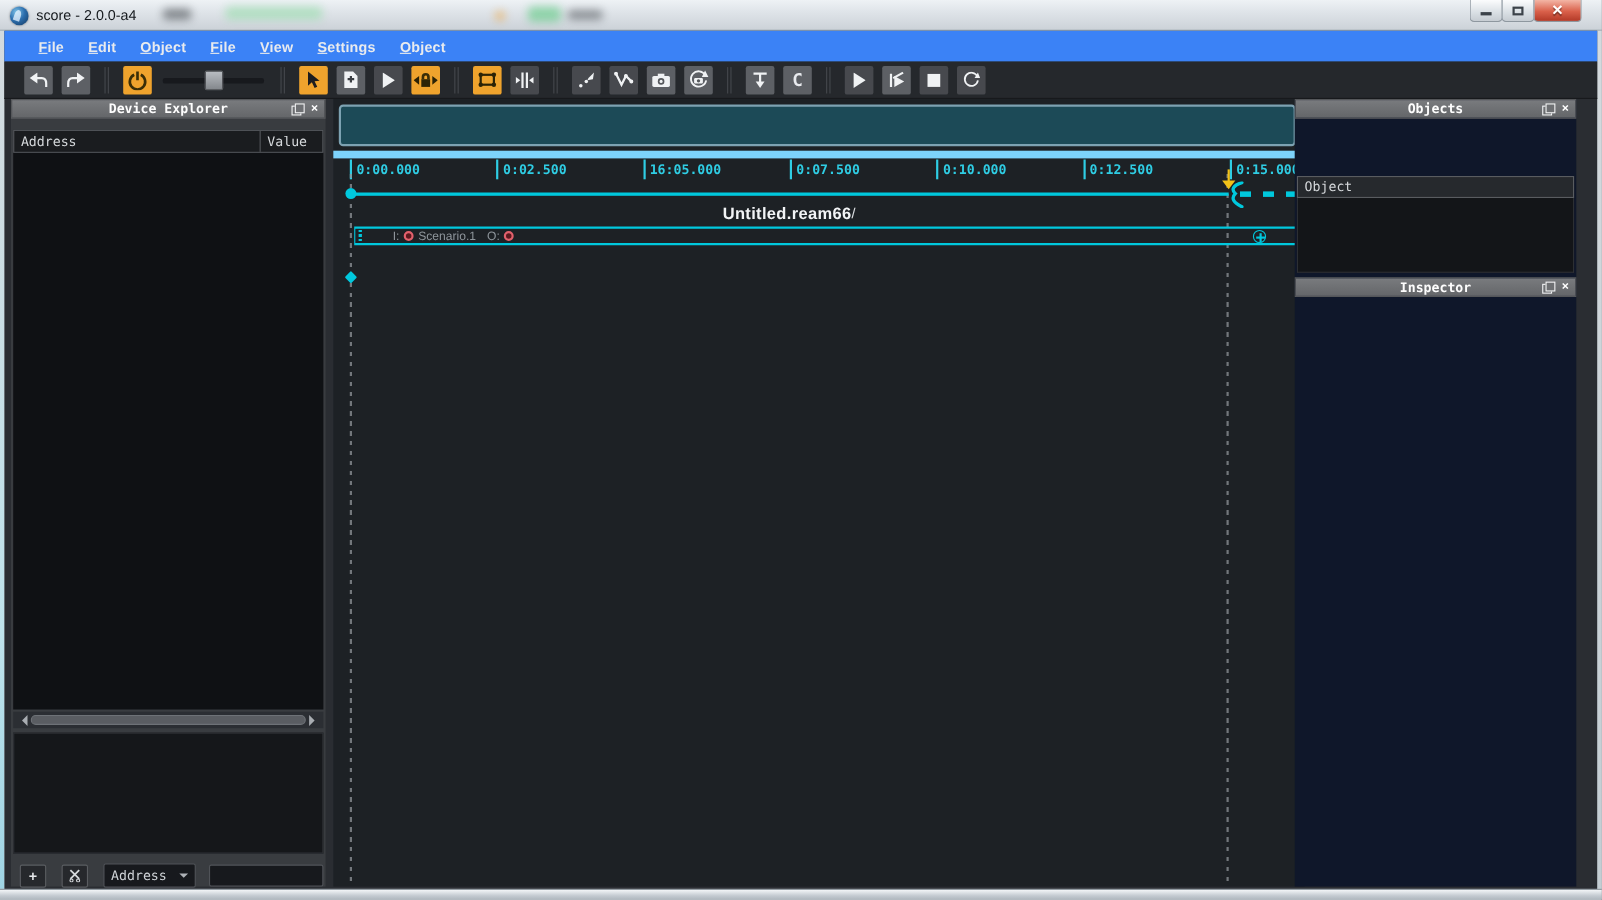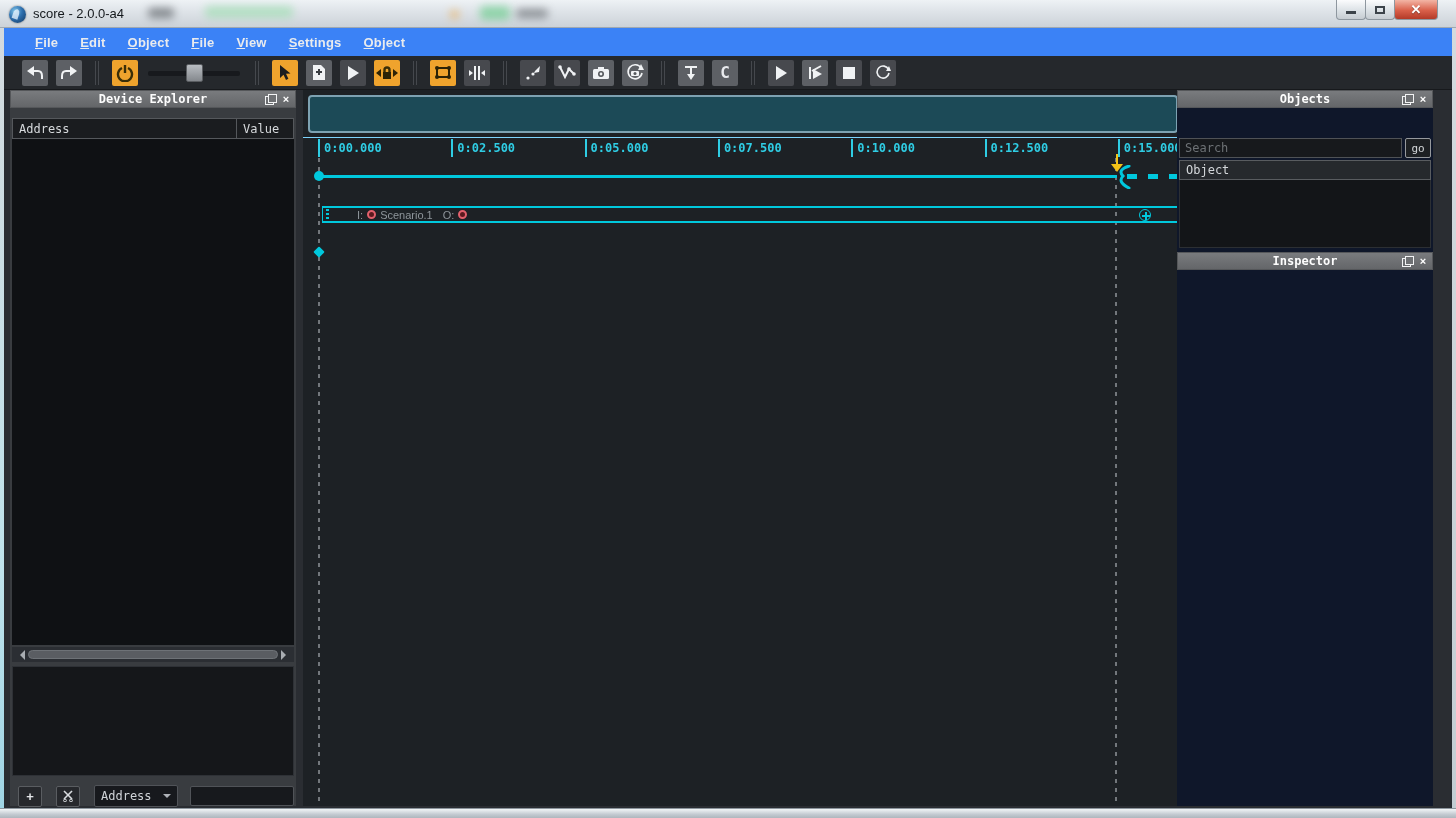--- a/index.html
+++ b/index.html
@@ -95,21 +95,21 @@
     border-radius:2px; display:flex; align-items:center; padding:0 6px;
     font-family:"DejaVu Sans Mono",monospace; font-size:12px; color:#cfd3d7; }
   .de-drop .caret { margin-left:auto; width:0; height:0; border:4px solid transparent; border-top-color:#aeb2b7; margin-top:4px; }
   .de-input { margin-left:12px; width:104px; height:20px; background:#17191d; border:1px solid #505358;
     border-radius:2px; color:#cfd3d7; font-family:"DejaVu Sans Mono",monospace; font-size:12px; padding:0 4px; }
 
   
   .center { position:absolute; left:299px; top:62px; width:883px; height:716px; background:#1d2125; }
   .minimap { position:absolute; left:5px; top:5px; width:870px; height:38px;
     background:#1c4a57; border:2px solid #7da2b2; border-radius:4px; }
-  .ruler { position:absolute; left:0; top:47px; width:100%; height:20px; border-top:1px solid #7dd3fc; }
+  .ruler { position:absolute; left:0; top:47px; width:100%; height:20px; border-top:7px solid #7dd3fc; }
   .tick { position:absolute; top:1px; height:18px; }
   .tick:before { content:""; position:absolute; left:0; top:0; width:2px; height:18px; background:#2fcde4; }
   .tick span { position:absolute; left:6px; top:2px; white-space:nowrap;
     font-family:"DejaVu Sans Mono",monospace; font-weight:bold; font-size:12px; color:#2fcde4; }
   .vdash { position:absolute; top:68px; width:2px; height:646px; opacity:.75;
     background:repeating-linear-gradient(180deg,#8f9499 0 4px,transparent 4px 9px); }
   .interval-line { position:absolute; left:16px; top:85px; width:798px; height:3px; background:#00c8dd; }
   .start-dot { position:absolute; left:11px; top:81px; width:10px; height:10px; border-radius:50%; background:#00c8dd; }
   .trigger { position:absolute; left:807px; top:64px; width:14px; height:20px; }
   .trigger .stem { position:absolute; left:6px; top:0; width:2px; height:11px; background:#f2c218; }
@@ -381,21 +381,21 @@
     <div class="center">
       <div class="minimap"></div>
       <div class="ruler" id="ruler">
           <div class="tick" style="left: 15px;">
             <span>0:00.000</span>
           </div>
           <div class="tick" style="left: 148.3px;">
             <span>0:02.500</span>
           </div>
           <div class="tick" style="left: 281.6px;">
-            <span>0:05.000</span>
+            <span>16:05.000</span>
           </div>
           <div class="tick" style="left: 414.9px;">
             <span>0:07.500</span>
           </div>
           <div class="tick" style="left: 548.2px;">
             <span>0:10.000</span>
           </div>
           <div class="tick" style="left: 681.5px;">
             <span>0:12.500</span>
           </div>
@@ -411,20 +411,23 @@
       <div class="interval-line"></div>
       <div class="trigger">
         <div class="stem"></div>
         <div class="head"></div>
       </div>
       <svg class="brace" width="16" height="24">
         <path d="M14 1 Q2 5 8 11 Q2 17 14 23" fill="none" stroke="#00c8dd" stroke-width="3" stroke-linecap="round"></path>
       </svg>
       <div class="int-dashes"></div>
 
+      <div class="int-name">
+        <span>Untitled.ream66</span><span class="slash">/</span>
+      </div>
 
       <div class="slot">
         <div class="drag-dots"></div>
         <span class="slot-label" style="margin-left:28px">I:</span>
         <span class="port-dot"></span>
         <span class="slot-label">Scenario.1</span>
         <span class="slot-label" style="margin-left:10px">O:</span>
         <span class="port-dot"></span>
         <span class="addproc"></span>
       </div>
@@ -433,26 +436,20 @@
     </div>
 
     <div class="right-dock">
       <div class="ptitle">
         <span class="ttext">Objects</span>
         <span class="pbtns">
           <span class="float-ic"></span>
           <span class="close-ic">×</span>
         </span>
       </div>
-      <div class="search-row">
-        <input class="search-input" placeholder="Search" style="">
-        <div class="go-btn">
-          <span>go</span>
-        </div>
-      </div>
       <div class="obj-header">Object</div>
       <div class="obj-list"></div>
 
       <div class="ptitle insp-title">
         <span class="ttext">Inspector</span>
         <span class="pbtns">
           <span class="float-ic"></span>
           <span class="close-ic">×</span>
         </span>
       </div>

